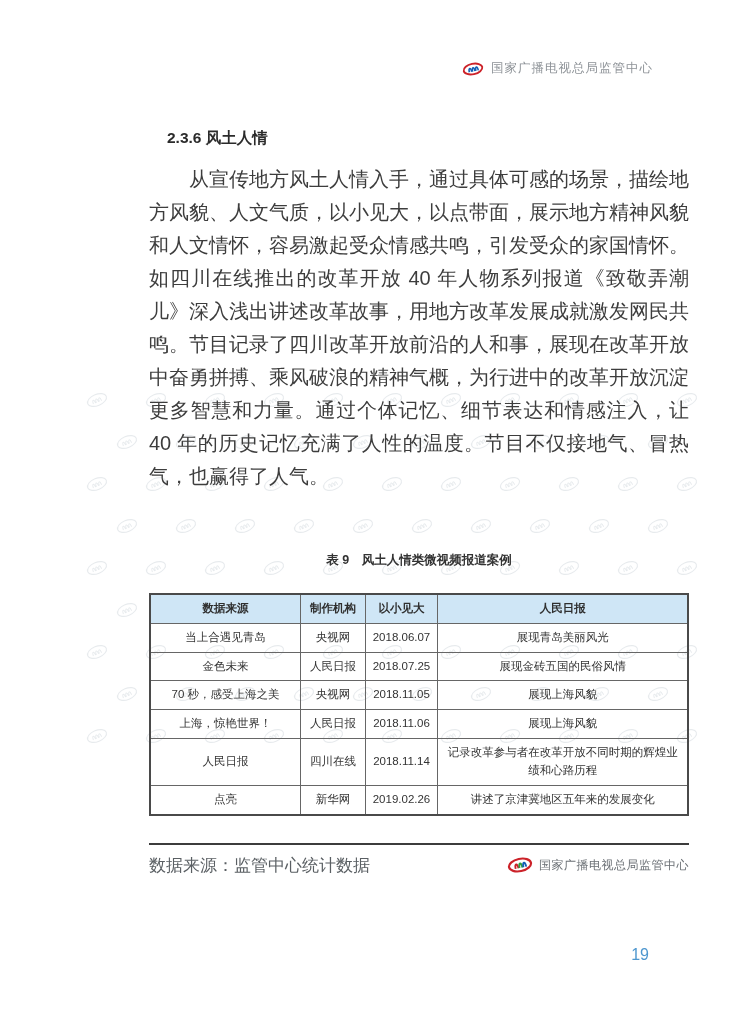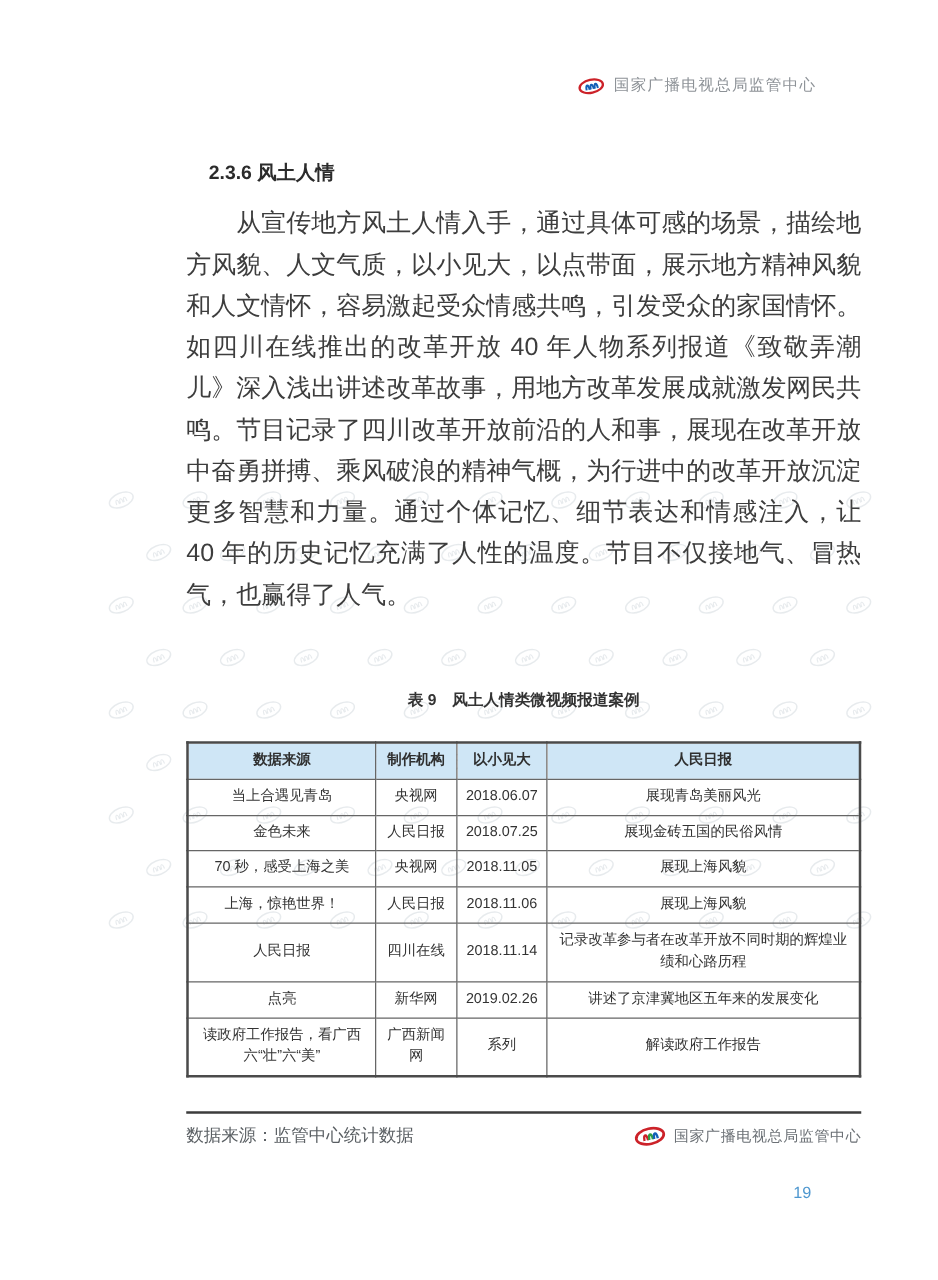--- a/index.html
+++ b/index.html
@@ -37,25 +37,25 @@
     overflow:hidden;
   }
   table.report th { background:#cfe6f6; font-weight:bold; color:#2f2f2f; }
   table.report col.c1 { width:28%; }
   table.report col.c2 { width:12%; }
   table.report col.c3 { width:13.5%; }
   table.report col.c4 { width:46.5%; }
 
   .ftr-rule { margin-top:27px; border:0; border-top:2px solid #3c3c3c; height:0; }
   .ftr { margin-top:9px; display:flex; align-items:center; justify-content:space-between; }
-  .ftr .src { font-size:14px; color:#5a5f63; }
+  .ftr .src { font-size:17px; color:#5a5f63; }
   .ftr .brandwrap { display:flex; align-items:center; gap:6px; }
   .ftr .brand { font-size:12px; color:#6b7075; letter-spacing:.5px; }
 
-  .page-num { position:absolute; right:100px; top:946px; font-size:13px; color:#4e97cf; }
+  .page-num { position:absolute; right:100px; top:946px; font-size:16px; color:#4e97cf; }
 </style>
 </head>
 <body>
 
 <div class="page">
 
   <div class="wm-layer">
       <div class="wm" style="left:84px;top:392px"><svg width="24" height="16" viewBox="0 0 30 20" style="transform:rotate(-22deg)">
           <ellipse cx="15" cy="10" rx="12.5" ry="7" fill="none" stroke="#ccd3d9" stroke-width="1.4"></ellipse>
           <path d="M9 13 C9 7,12 7,12 13 M13 13 C13 7,16 7,16 13 M17 13 C17 7,20 7,20 13" fill="none" stroke="#ccd3d9" stroke-width="1.2"></path>
@@ -502,26 +502,20 @@
             <td>人民日报</td>
             <td>四川在线</td>
             <td>2018.11.14</td>
             <td>记录改革参与者在改革开放不同时期的辉煌业绩和心路历程</td>
           </tr>
           <tr>
             <td>点亮</td>
             <td>新华网</td>
             <td>2019.02.26</td>
             <td>讲述了京津冀地区五年来的发展变化</td>
-          </tr>
-          <tr>
-            <td>读政府工作报告，看广西六“壮”六“美”</td>
-            <td>广西新闻网</td>
-            <td>系列</td>
-            <td>解读政府工作报告</td>
           </tr>
         </tbody>
     </table>
 
     <hr class="ftr-rule">
 
     <div class="ftr">
       <span class="src">数据来源：监管中心统计数据</span>
       <span class="brandwrap">
         <span style="display:inline-flex;">

